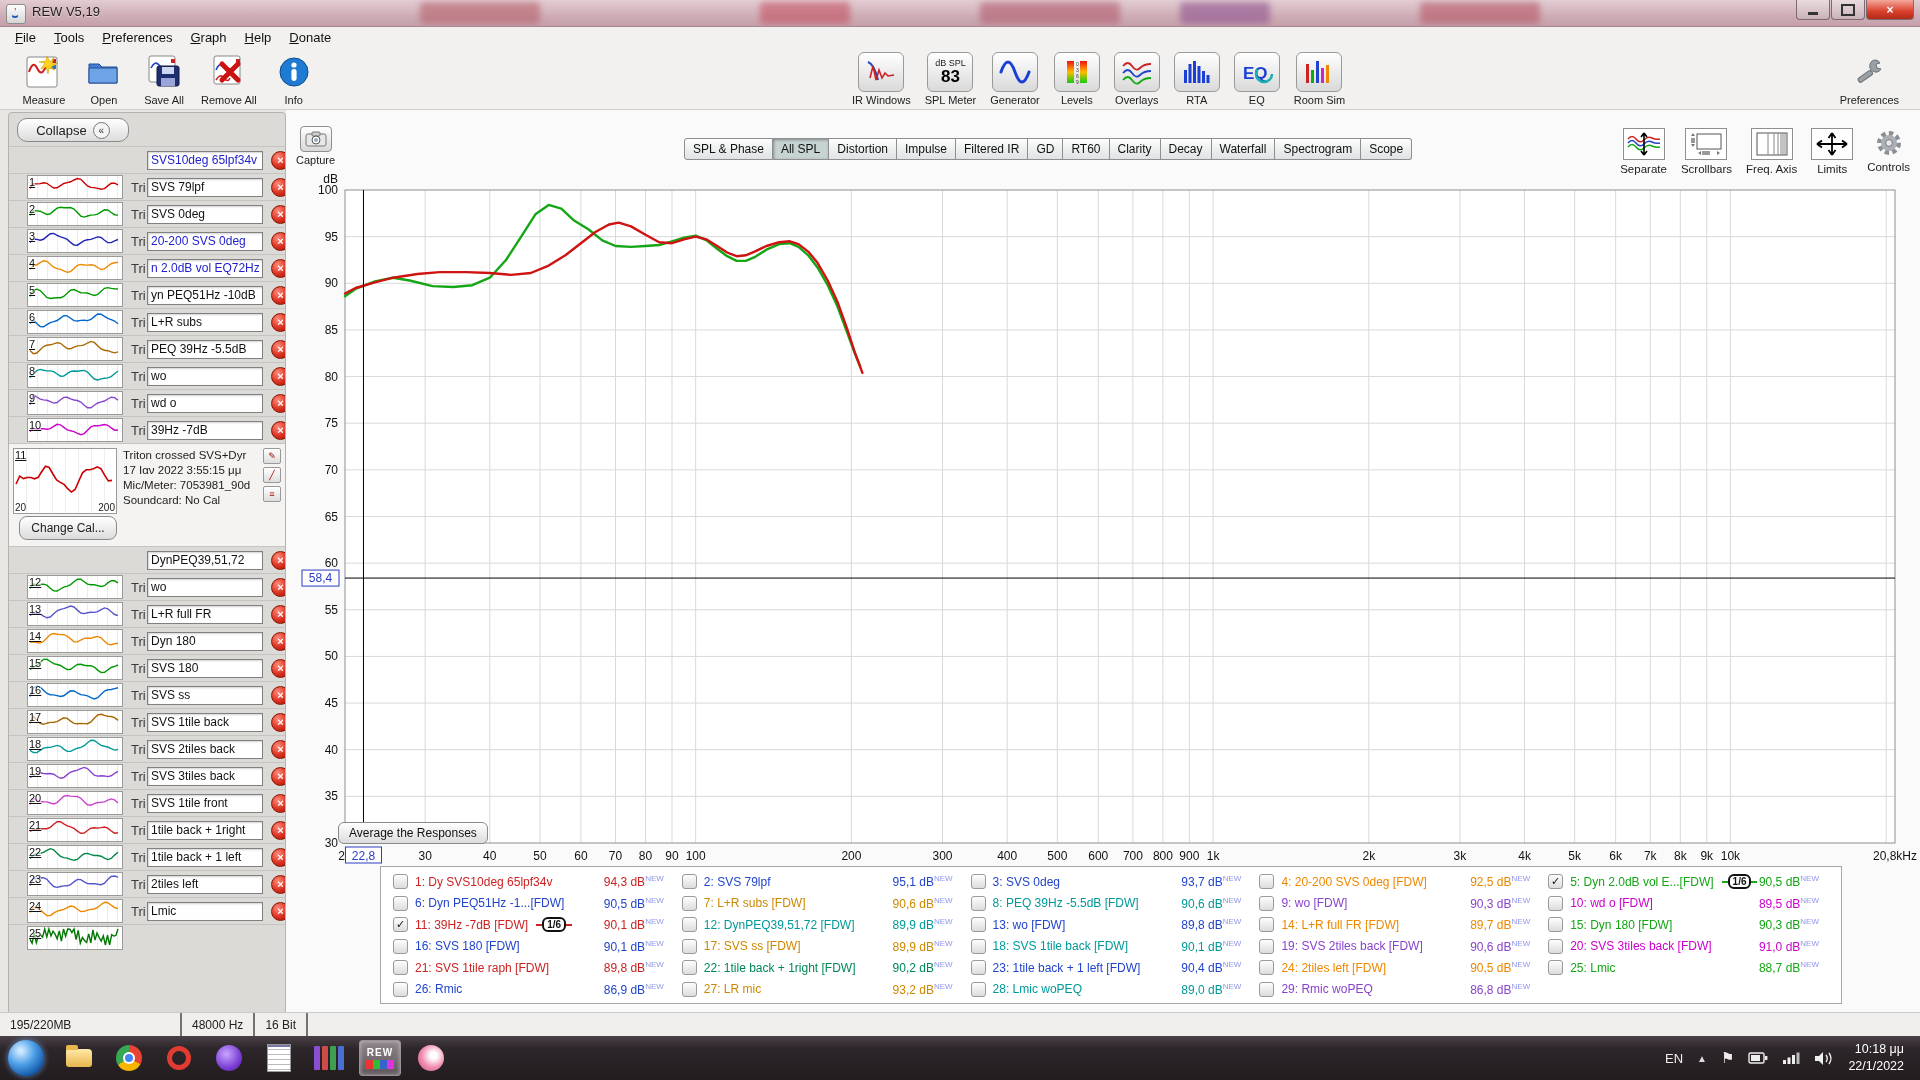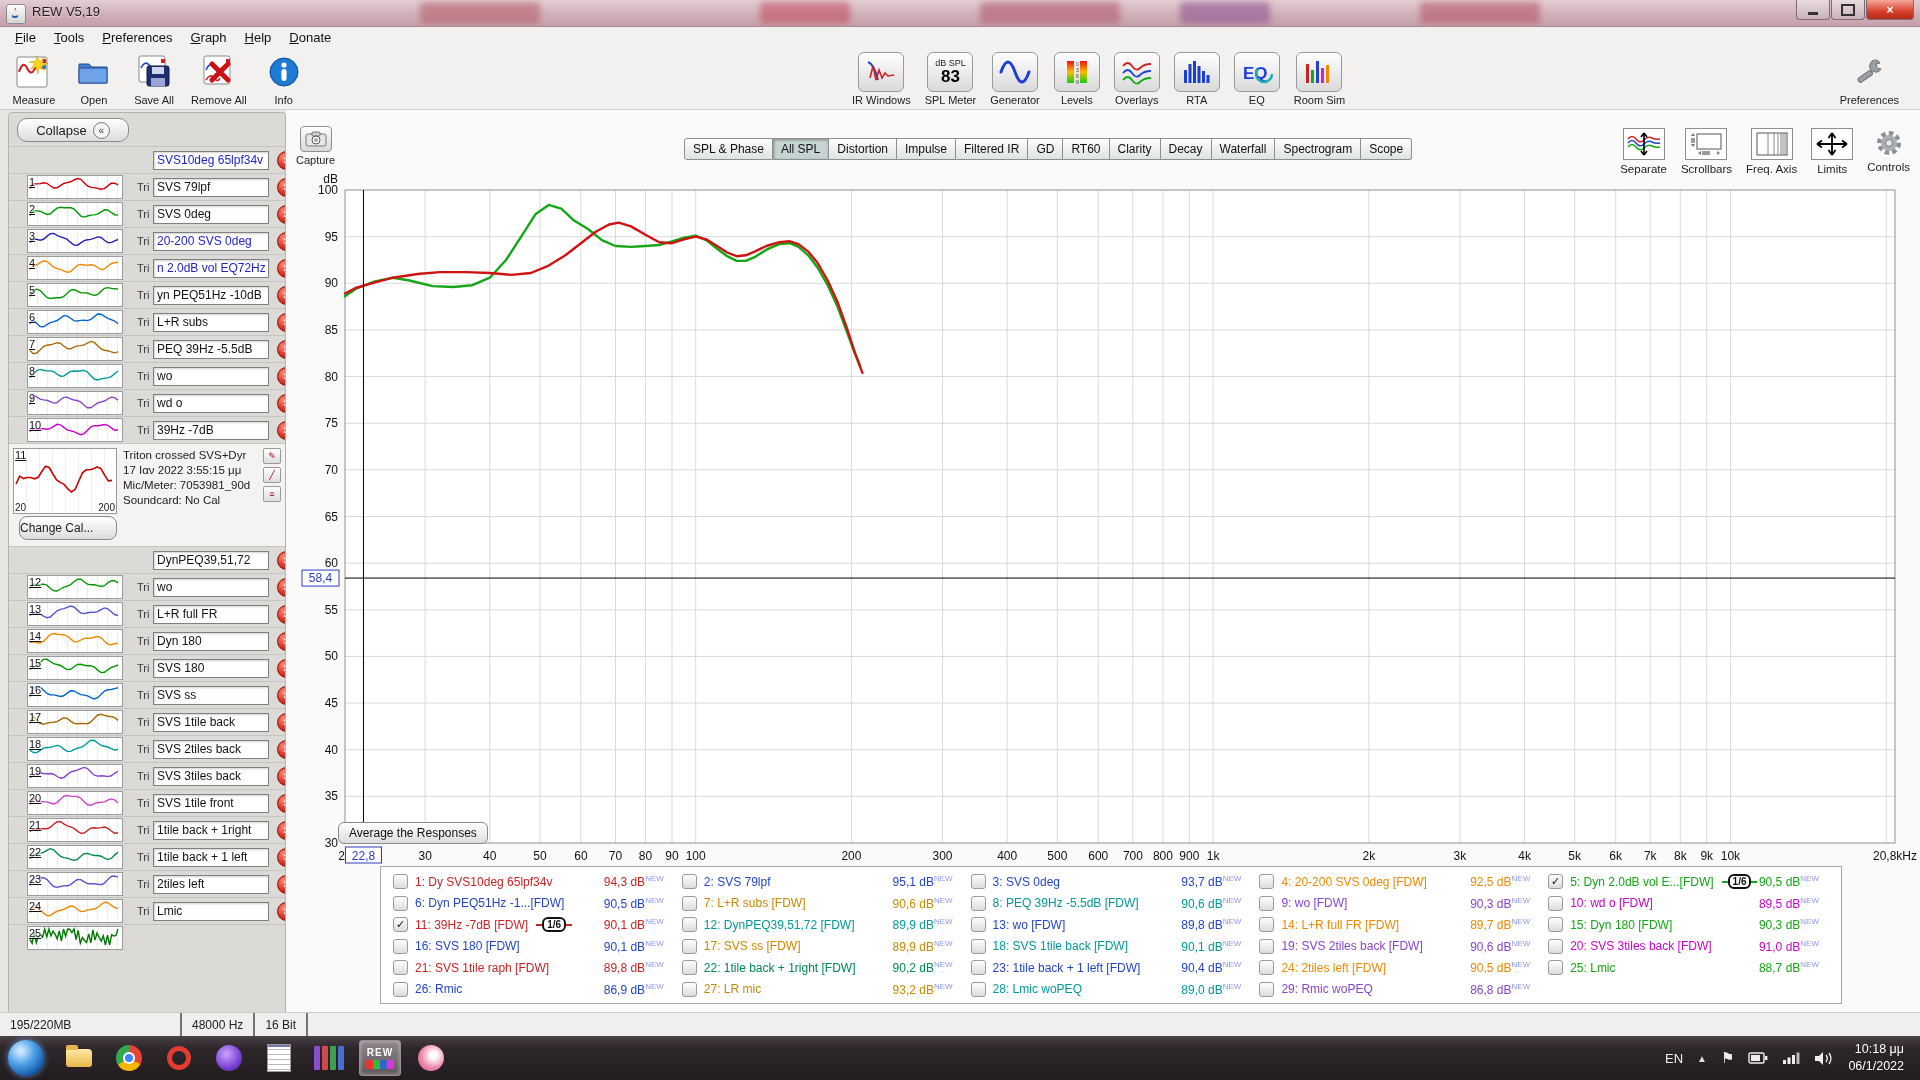--- a/index.html
+++ b/index.html
@@ -41,42 +41,42 @@
     border:1px solid #b5b3af;border-radius:4px;padding-top:2px;}
   #collapsebtn{position:relative;margin:3px 0 4px 8px;width:110px;height:22px;border:1px solid #8a8a8a;border-radius:10px;
     background:linear-gradient(#ffffff,#dcdcdc);font-size:13px;color:#222;display:flex;align-items:center;justify-content:center;gap:6px;}
   #collapsebtn .chev{display:inline-flex;width:15px;height:15px;border:1px solid #777;border-radius:50%;
     align-items:center;justify-content:center;font-size:10px;color:#333;background:#f4f4f4;}
   .srow{position:relative;height:26px;display:flex;align-items:center;border-top:1px solid #c6c4c0;}
   .sthumb{position:relative;margin-left:18px;width:94px;height:22px;background:
     repeating-linear-gradient(90deg,#ffffff 0 9px,#ececec 9px 10px);border:1px solid #9a9a9a;flex:none;}
   .sthumb.ghost{visibility:hidden;}
   .snum{position:absolute;left:1px;top:0px;font-size:11px;color:#111;text-decoration:underline;background:rgba(255,255,255,.6);z-index:2;}
-  .sfrag{font-size:11px;color:#3a3a3a;margin-left:14px;flex:none;width:16px;overflow:hidden;}
+  .sfrag{font-size:13px;color:#3a3a3a;margin-left:8px;flex:none;width:16px;overflow:hidden;}
   .sfield{width:108px;height:17px;border:1px solid #808080;box-shadow:inset 1px 1px 2px rgba(0,0,0,.18);
     font-size:12px;font-family:inherit;color:#111;padding:0 3px;background:#fff;flex:none;}
   .sx{margin-left:8px;width:17px;height:17px;border-radius:50%;flex:none;
     background:radial-gradient(circle at 35% 30%,#ff8d7a,#d93020 55%,#9c1507);border:1px solid #8a1200;
     color:#fff;font-size:11px;font-weight:bold;display:flex;align-items:center;justify-content:center;}
   
   #expanded{border-top:1px solid #c6c4c0;padding:4px 4px 2px 4px;background:#f4f3f1;}
   #exp-top{display:flex;}
   #exp-thumb{position:relative;width:102px;height:64px;background:
     repeating-linear-gradient(90deg,#ffffff 0 12px,#eeeeee 12px 13px);border:1px solid #9a9a9a;flex:none;}
   #exp-thumb .axl{position:absolute;bottom:0;font-size:10px;color:#222;background:rgba(255,255,255,.7);}
   #exp-thumb .axl.right{right:1px;}
   #exp-thumb .axl.left{left:1px;}
   #exp-info{margin-left:6px;font-size:11.5px;color:#1c1c1c;line-height:1.3;white-space:nowrap;overflow:hidden;}
   #exp-icons{margin-left:auto;display:flex;flex-direction:column;gap:3px;flex:none;}
   .expico{width:16px;height:14px;border:1px solid #999;border-radius:2px;background:linear-gradient(#fff,#ddd);
     font-size:9px;display:flex;align-items:center;justify-content:center;color:#a00;}
   #delaybox{margin:6px 2px 4px 2px;border:1px solid #9a9a9a;background:#fff;font-size:11.5px;color:#1c1c1c;
     padding:14px 6px;line-height:1.45;}
   #changecal{margin:2px 0 4px 6px;width:96px;height:22px;border:1px solid #8a8a8a;border-radius:8px;
-    background:linear-gradient(#ffffff,#dcdcdc);font-size:12px;color:#222;display:flex;align-items:center;justify-content:flex-start;}
+    background:linear-gradient(#ffffff,#dcdcdc);font-size:12px;color:#222;display:flex;align-items:center;justify-content:center;}
   
   #graphpanel{position:absolute;left:286px;top:0px;width:1634px;height:902px;background:#fafafa;}
   #capture{position:absolute;left:10px;top:16px;display:flex;flex-direction:column;align-items:center;}
   #capture .cicon{width:30px;height:24px;border:1px solid #8f8f8f;border-radius:4px;background:linear-gradient(#fff,#d8d8d8);
     display:flex;align-items:center;justify-content:center;}
   #capture .clabel{font-size:11px;color:#222;margin-top:2px;}
   #tabs{position:absolute;left:398px;top:28px;display:flex;}
   .tab{border:1px solid #8f8f8f;border-left:none;background:linear-gradient(#fdfdfd,#dfe3e3);
     font-size:12px;color:#111;padding:3px 8px;white-space:nowrap;}
   .tab:first-child{border-left:1px solid #8f8f8f;border-radius:3px 0 0 3px;}
@@ -165,21 +165,21 @@
   <div id="menubar">
       <span class="menuitem"><u>F</u>ile</span>
       <span class="menuitem"><u>T</u>ools</span>
       <span class="menuitem"><u>P</u>references</span>
       <span class="menuitem"><u>G</u>raph</span>
       <span class="menuitem"><u>H</u>elp</span>
       <span class="menuitem"><u>D</u>onate</span>
     </div>
 
   <div id="toolbar">
-    <div class="tbgroup" style="left:4px;align-items:flex-end;">
+    <div class="tbgroup" style="left:14px;align-items:flex-end;">
       <div class="tbbtn">
         <span class="ticon">
           <svg width="38" height="36" viewBox="0 0 38 36">
               <rect x="2" y="3" width="30" height="30" rx="2" fill="#fff" stroke="#888"></rect>
               <path d="M4 18 q4 -12 8 -4 t7 2 t8 -2" fill="none" stroke="#c22" stroke-width="2"></path>
               <rect x="27" y="5" width="4" height="4" fill="#c22"></rect>
               <rect x="27" y="11" width="4" height="4" fill="#27c"></rect>
               <polygon points="22,2 25,8 29,3 27,10 33,9 26,13 30,16 24,14 23,20 21,13 16,15 20,9 14,8 21,7" fill="#ffd21f" stroke="#c9a100" stroke-width="0.6"></polygon>
             </svg>
         </span>
@@ -992,17 +992,17 @@
           <rect x="5.5" y="6.5" width="3" height="6.5" fill="#eee"></rect>
           <rect x="10" y="4" width="3" height="9" fill="#eee"></rect>
           <rect x="14.5" y="1.5" width="3" height="11.5" fill="#bbb"></rect>
         </svg>
       <svg width="20" height="15" viewBox="0 0 20 15">
           <polygon points="1,5 5,5 9,1 9,14 5,10 1,10" fill="#eee"></polygon>
           <path d="M12 4 q2.5 3.5 0 7 M15 2 q4 5.5 0 11" stroke="#eee" stroke-width="1.4" fill="none"></path>
         </svg>
       <div id="clock">
         <div>10:18 μμ</div>
-        <div>06/1/2022</div>
+        <div>22/1/2022</div>
       </div>
     </div>
   </div>
 </div>
 
 </body></html>

